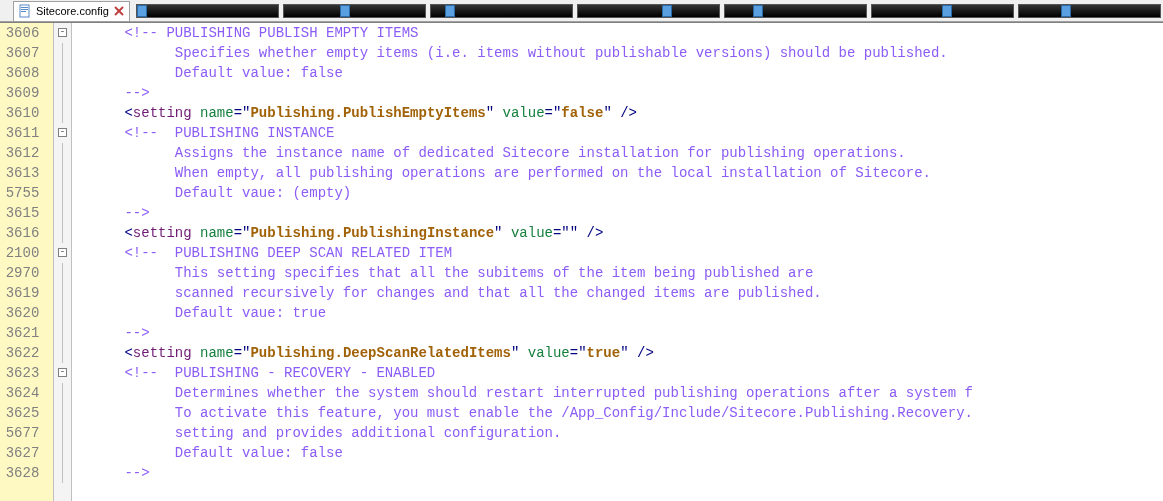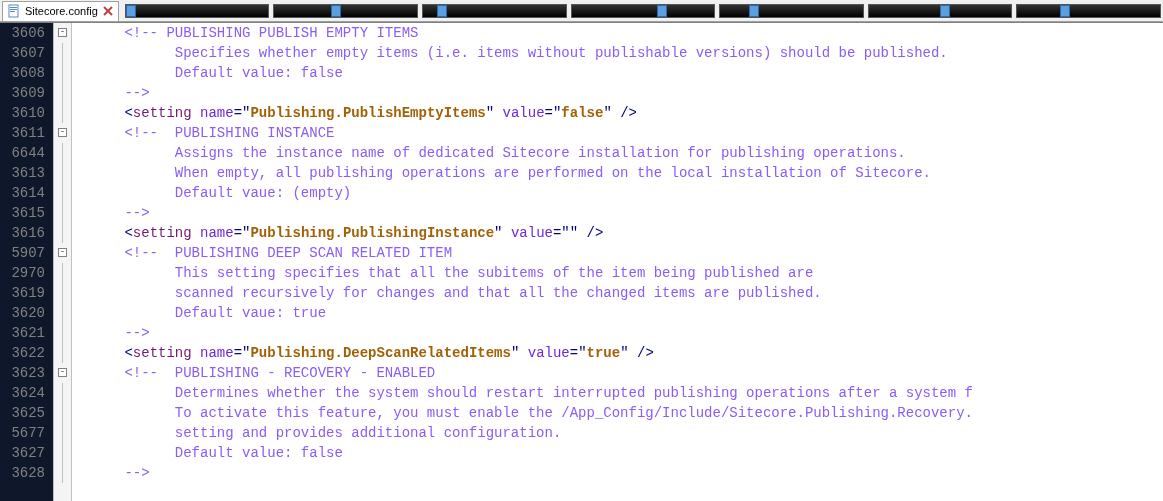--- a/index.html
+++ b/index.html
@@ -10,20 +10,21 @@
     overflow: hidden;
     width: 1163px;
     height: 501px;
   }
   .tab-bar {
     height: 22px;
     background: #f0f0f0;
     border-bottom: 1px solid #a0a0a0;
     display: flex;
     align-items: center;
+    padding-left: 11px;
   }
   .tab {
     height: 20px;
     background: #fefefe;
     border: 1px solid #a0a0a0;
     border-bottom: none;
     display: flex;
     align-items: center;
     padding: 0 4px;
     font-family: "Segoe UI", Tahoma, sans-serif;
@@ -65,24 +66,24 @@
     border:1px solid #2a6aa8;
     top:0;
   }
   .editor {
     display: flex;
     height: calc(501px - 22px);
     border-top: 1px solid #808080;
   }
   .gutter-ln {
     width: 54px;
-    background: #0f172a;
+    background: #fef9c3;
     border-right: 1px solid #c0c0c0;
     color: #808080;
-    text-align: right;
+    text-align: center;
     padding-right: 8px;
     line-height: 20px;
     user-select: none;
   }
   .gutter-fold {
     width: 18px;
     background: #f4f4f4;
     border-right: 1px solid #c0c0c0;
     line-height: 20px;
     text-align: center;
@@ -110,21 +111,21 @@
   .code {
     flex: 1;
     line-height: 20px;
     white-space: pre;
     padding-left: 2px;
     overflow: hidden;
     color: #000;
   }
   .c-comment { color: #8b5cf6; }
   .c-tag     { color: #701a75; }
-  .c-attr    { color: #6d28d9; }
+  .c-attr    { color: #15803d; }
   .c-value   { color: #a16207; font-weight: bold; }
   .c-op      { color: #000080; }
   .c-d       { color: #000080; }
   .row { height: 20px; }
 </style>
 </head>
 <body>
 
 <div class="tab-bar">
   <div class="tab">
@@ -170,26 +171,26 @@
 </div>
 
 <div class="editor">
   <div class="gutter-ln" id="gutter-ln">
       <div class="row">3606</div>
       <div class="row">3607</div>
       <div class="row">3608</div>
       <div class="row">3609</div>
       <div class="row">3610</div>
       <div class="row">3611</div>
-      <div class="row">6644</div>
+      <div class="row">3612</div>
       <div class="row">3613</div>
-      <div class="row">3614</div>
+      <div class="row">5755</div>
       <div class="row">3615</div>
       <div class="row">3616</div>
-      <div class="row">5907</div>
+      <div class="row">2100</div>
       <div class="row">2970</div>
       <div class="row">3619</div>
       <div class="row">3620</div>
       <div class="row">3621</div>
       <div class="row">3622</div>
       <div class="row">3623</div>
       <div class="row">3624</div>
       <div class="row">3625</div>
       <div class="row">5677</div>
       <div class="row">3627</div>

